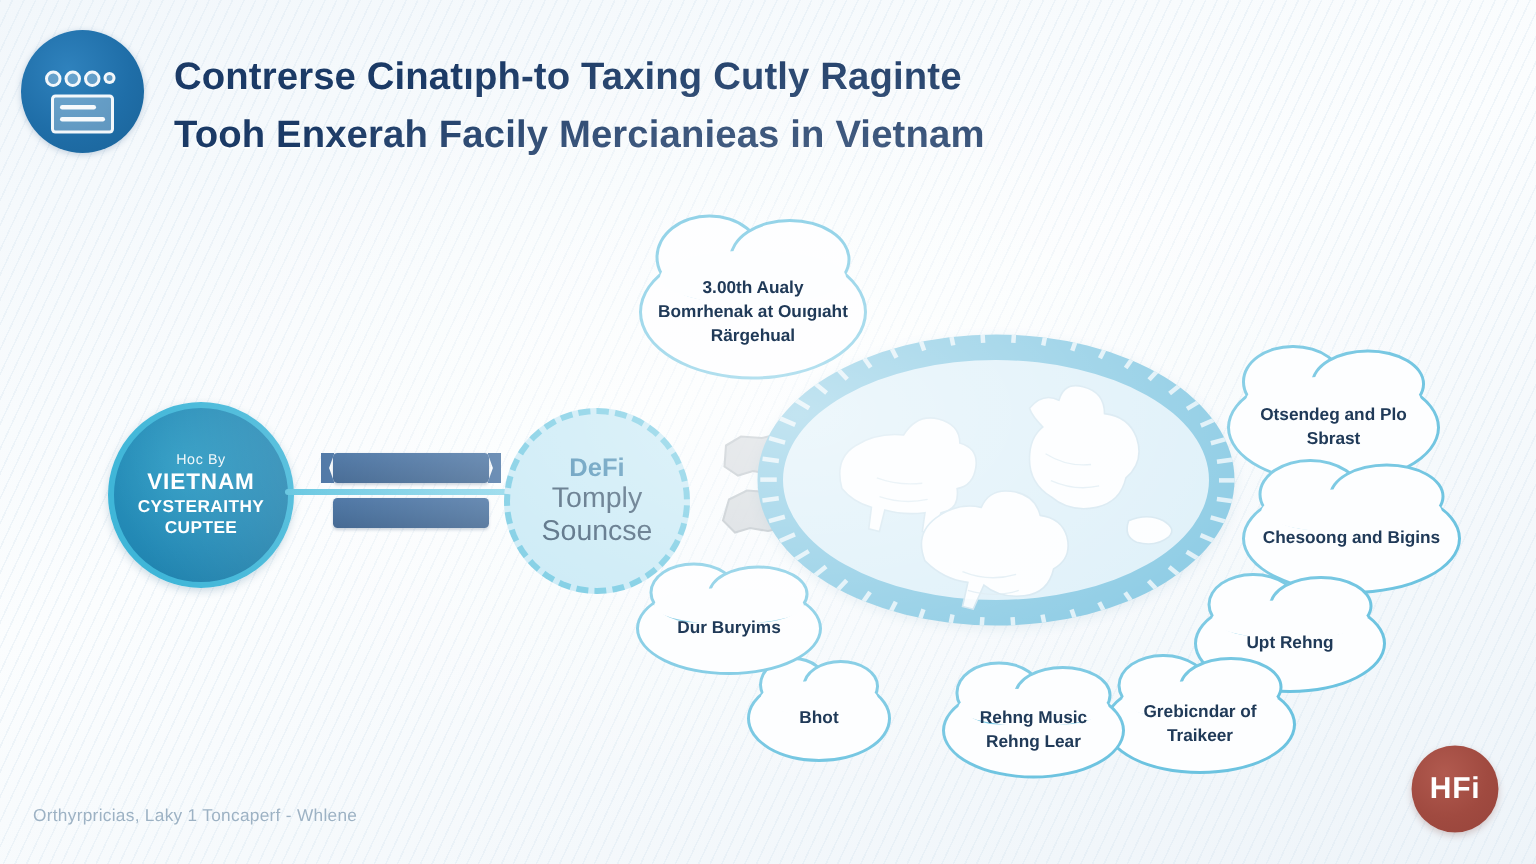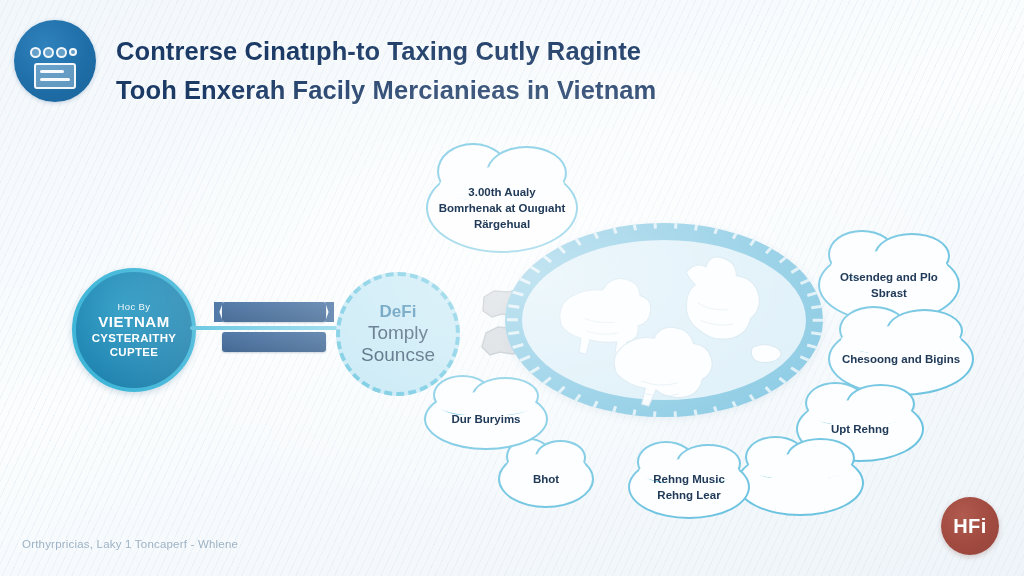--- a/index.html
+++ b/index.html
@@ -290,20 +290,21 @@
     <span class="txt">Chesoong and Bigins</span>
   </div>
 
   <div class="cloud" style="left:796px; top:396px; width:128px; height:66px;">
     <span class="mask"></span>
     <span class="txt">Upt Rehng</span>
   </div>
 
   <div class="cloud" style="left:736px; top:450px; width:128px; height:66px;">
     <span class="mask"></span>
+    <span class="txt">Grebicndar of Traikeer</span>
   </div>
 
   <div class="cloud" style="left:628px; top:455px; width:122px; height:64px;">
     <span class="mask"></span>
     <span class="txt">Rehng Music Rehng Lear</span>
   </div>
 
   <div class="cloud" style="left:498px; top:450px; width:96px; height:58px;">
     <span class="mask"></span>
     <span class="txt">Bhot</span>

